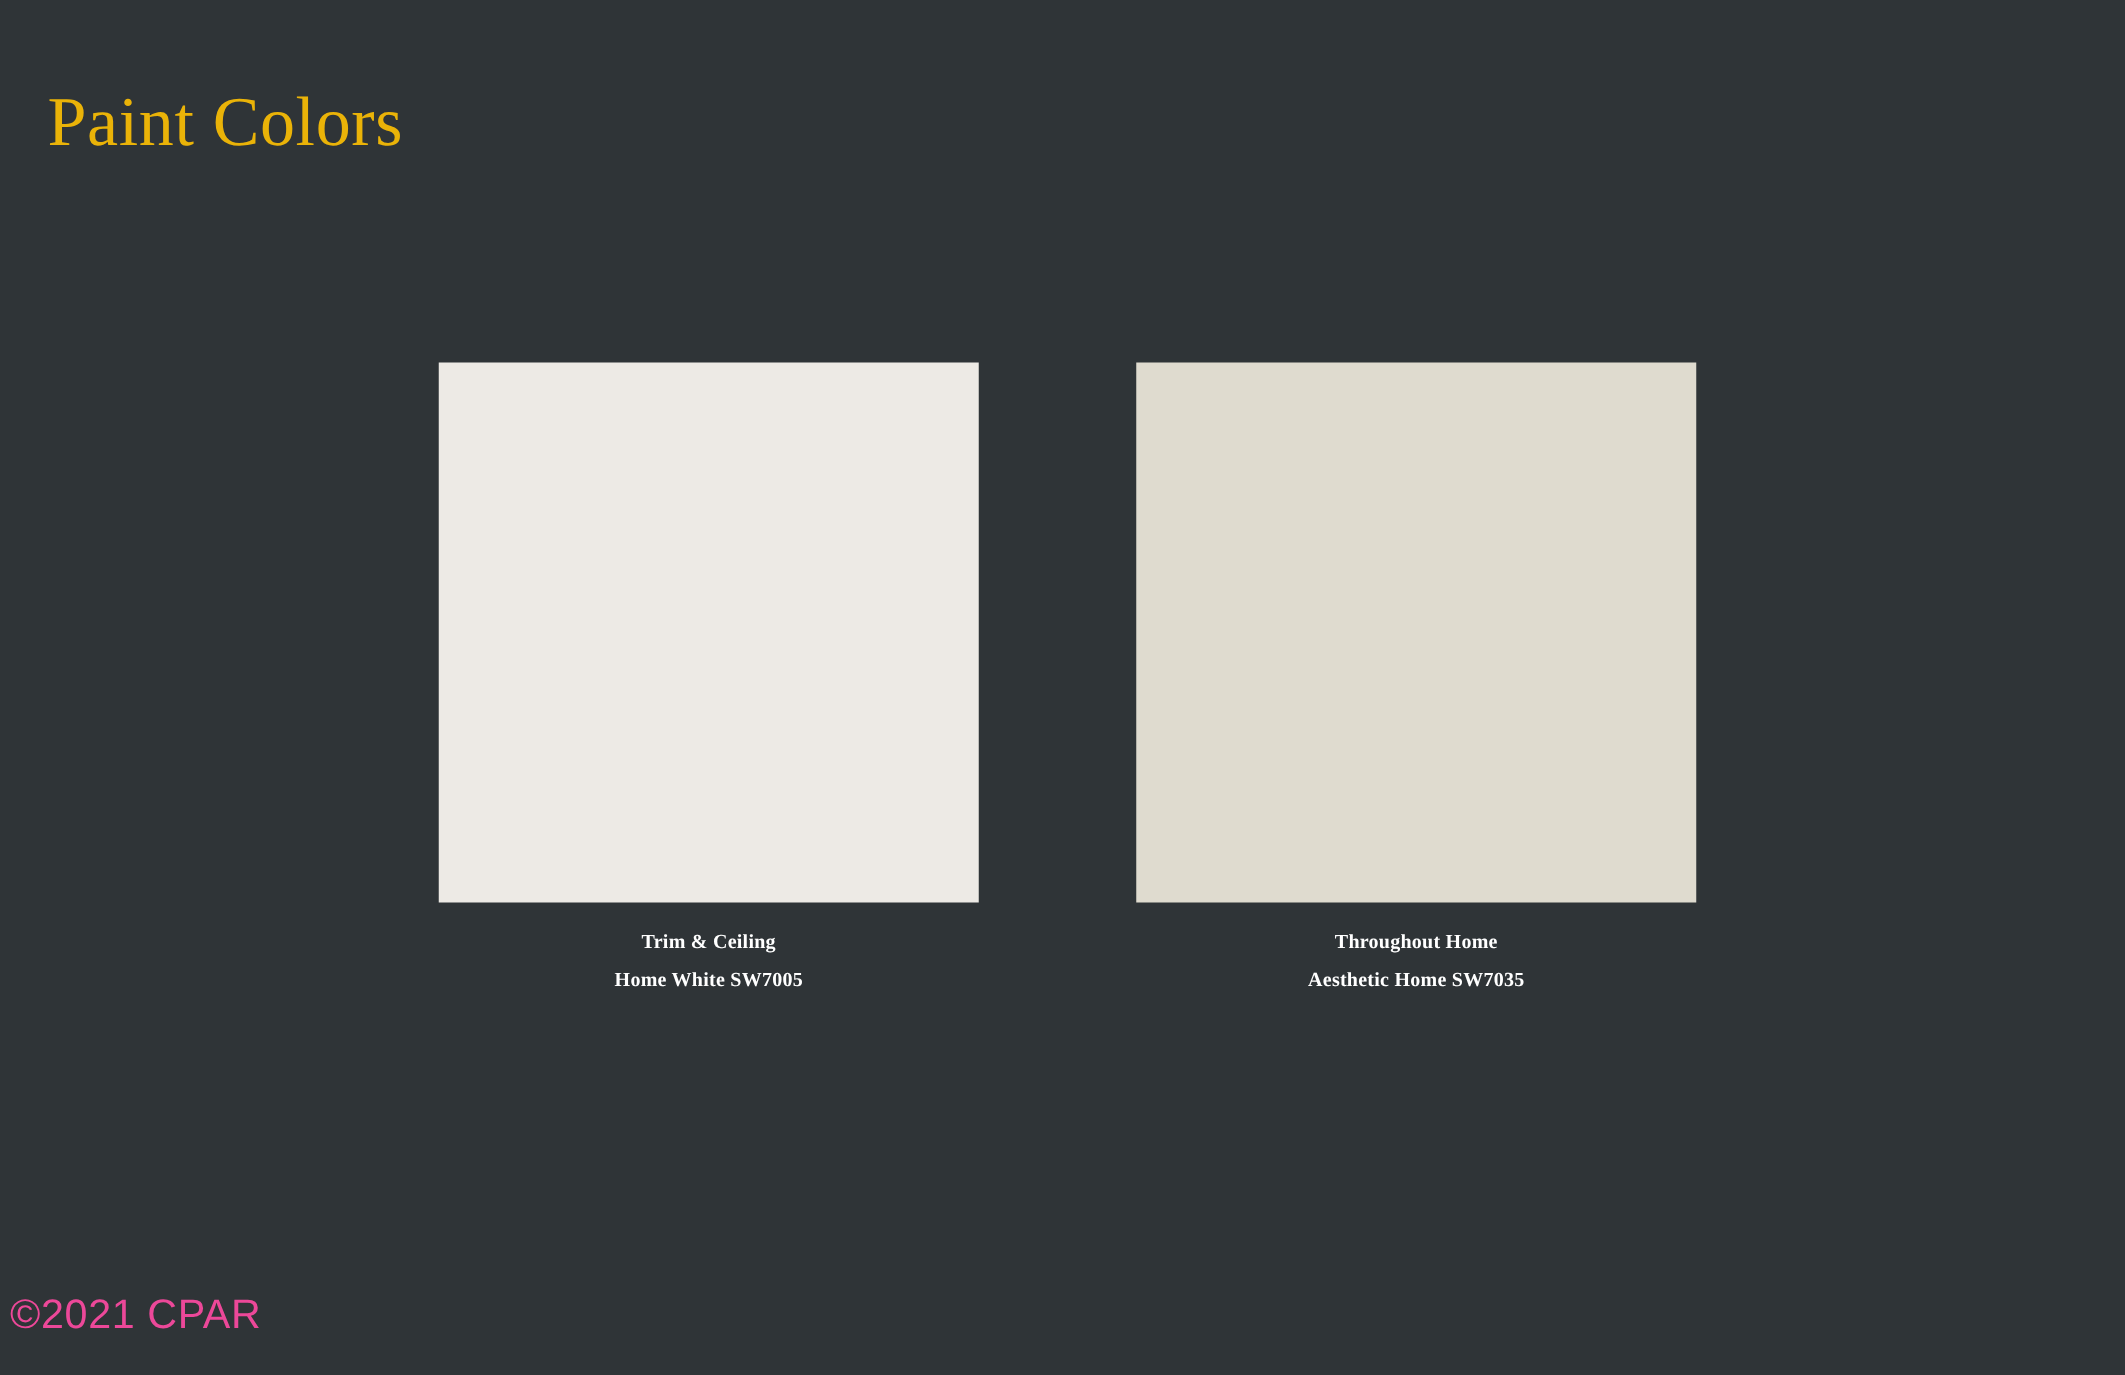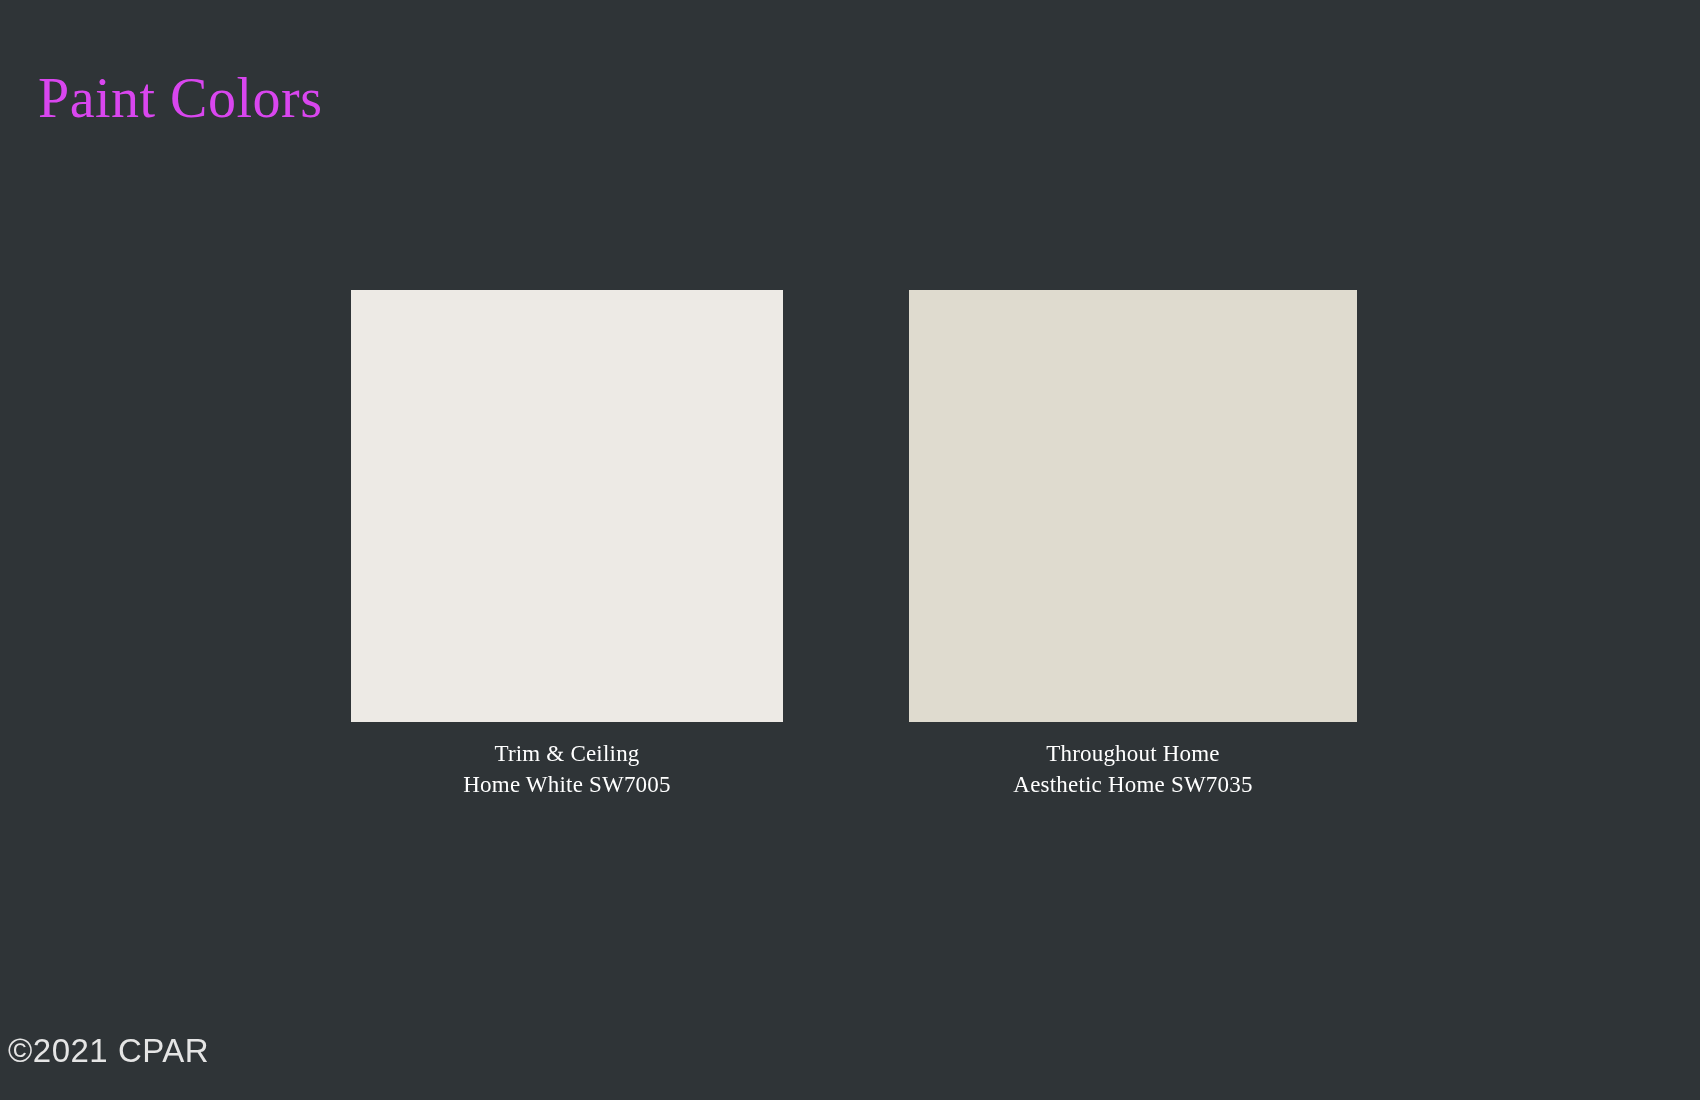--- a/index.html
+++ b/index.html
@@ -55,23 +55,23 @@
   }
   .swatch-card.wide .swatch-chip {
     width: 448px;
     height: 432px;
   }
   .swatch-caption {
     margin-top: 16px;
     text-align: center;
     color: #ffffff;
     font-family: "Liberation Serif", "DejaVu Serif", serif;
-    font-size: 23px;
+    font-size: 16px;
     line-height: 31px;
-    font-weight: 400;
+    font-weight: 700;
     letter-spacing: 0.2px;
   }
   .swatch-caption .caption-line {
     display: block;
     white-space: nowrap;
   }
   #copyright {
     position: absolute;
     left: 8px;
     bottom: 33px;
@@ -82,21 +82,21 @@
     font-weight: 400;
     letter-spacing: 0.5px;
     white-space: nowrap;
   }
 </style>
 </head>
 <body>
 
 <div id="slide" style="background-color: rgb(47, 52, 55);">
 
-  <h1 id="page-title" style="color: #d946ef; font-family: Liberation Serif, serif;">Paint Colors</h1>
+  <h1 id="page-title" style="color: #eab308; font-family: Liberation Serif, serif;">Paint Colors</h1>
 
   <div id="swatch-row">
 
     <div class="swatch-card">
       <div class="swatch-chip" style="background-color: rgb(237, 234, 229);"></div>
       <div class="swatch-caption" style="color: rgb(255, 255, 255);">
         <span class="caption-line">Trim &amp; Ceiling</span>
         <span class="caption-line">Home White SW7005</span>
       </div>
     </div>
@@ -104,15 +104,15 @@
     <div class="swatch-card wide">
       <div class="swatch-chip" style="background-color: rgb(223, 219, 207);"></div>
       <div class="swatch-caption" style="color: rgb(255, 255, 255);">
         <span class="caption-line">Throughout Home</span>
         <span class="caption-line">Aesthetic Home SW7035</span>
       </div>
     </div>
 
   </div>
 
-  <div id="copyright" style="color: #e5e5e5;">©2021 CPAR</div>
+  <div id="copyright" style="color: #ec4899;">©2021 CPAR</div>
 
 </div>
 
 </body></html>

